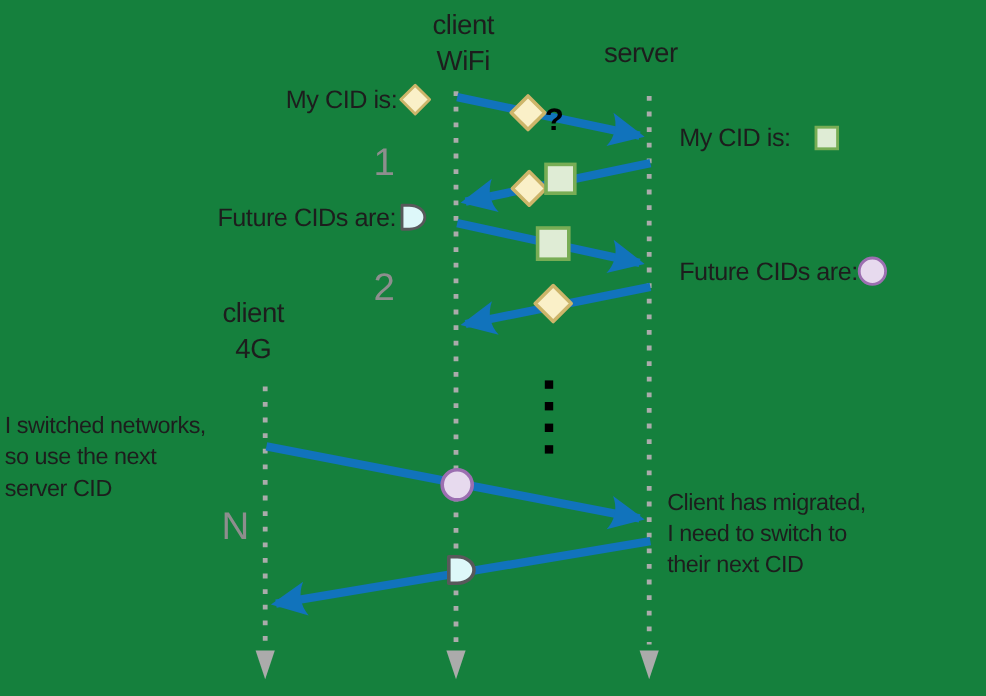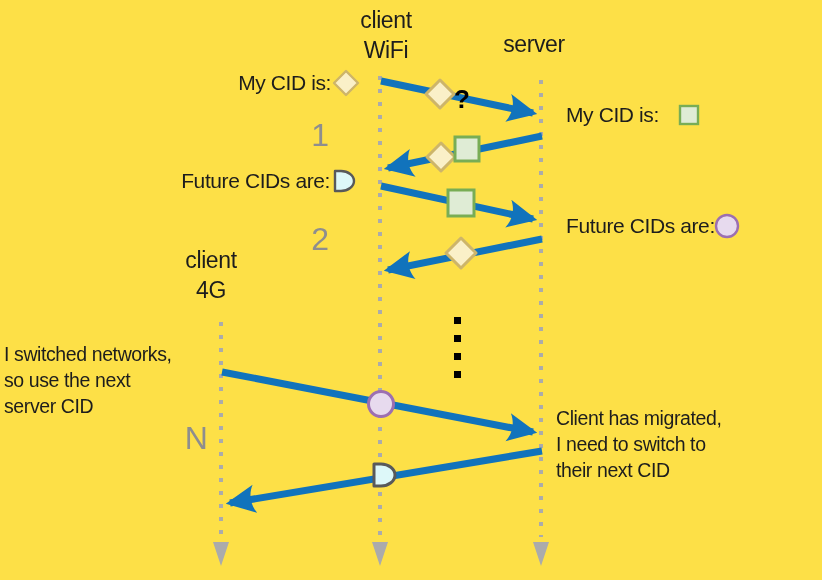--- a/index.html
+++ b/index.html
@@ -1,16 +1,16 @@
 <!DOCTYPE html>
 <html style="--arrow: #1173bc; --lifeline: #ababab; --step: #8e8e8e; --text: #1d1d1d; --ellipsis: #000000; --diamond-fill: #faf0c8; --diamond-stroke: #cdb56a; --square-fill: #dfecd5; --square-stroke: #78ad55; --circle-fill: #e7daee; --circle-stroke: #9c6fb1; --halfdisc-fill: #ddf8f9; --halfdisc-stroke: #58595b;"><head>
 <meta charset="utf-8">
 <style>
   html,body{margin:0;padding:0;background:#ffffff;}
-  .stage{position:relative;width:822px;height:580px;background:#fde047;overflow:hidden;
+  .stage{position:relative;width:822px;height:580px;background:#15803d;overflow:hidden;
          font-family:"Liberation Sans",sans-serif;}
   svg{display:block;}
   svg text{font-family:"Liberation Sans",sans-serif;letter-spacing:-0.4px;}
   .txt{fill:var(--text,#1d1d1d);}
   .llabel{font-size:23px;}
   .cidlabel{font-size:21px;}
   .note{font-size:19.5px;}
   .step{fill:var(--step,#8e8e8e);font-size:32px;}
   .qmark{fill:var(--ellipsis,#000);font-size:26px;font-weight:bold;letter-spacing:0;}
   .lifeline{stroke:var(--lifeline,#ababab);stroke-width:4;stroke-dasharray:4 9;fill:none;stroke-linecap:butt;}

